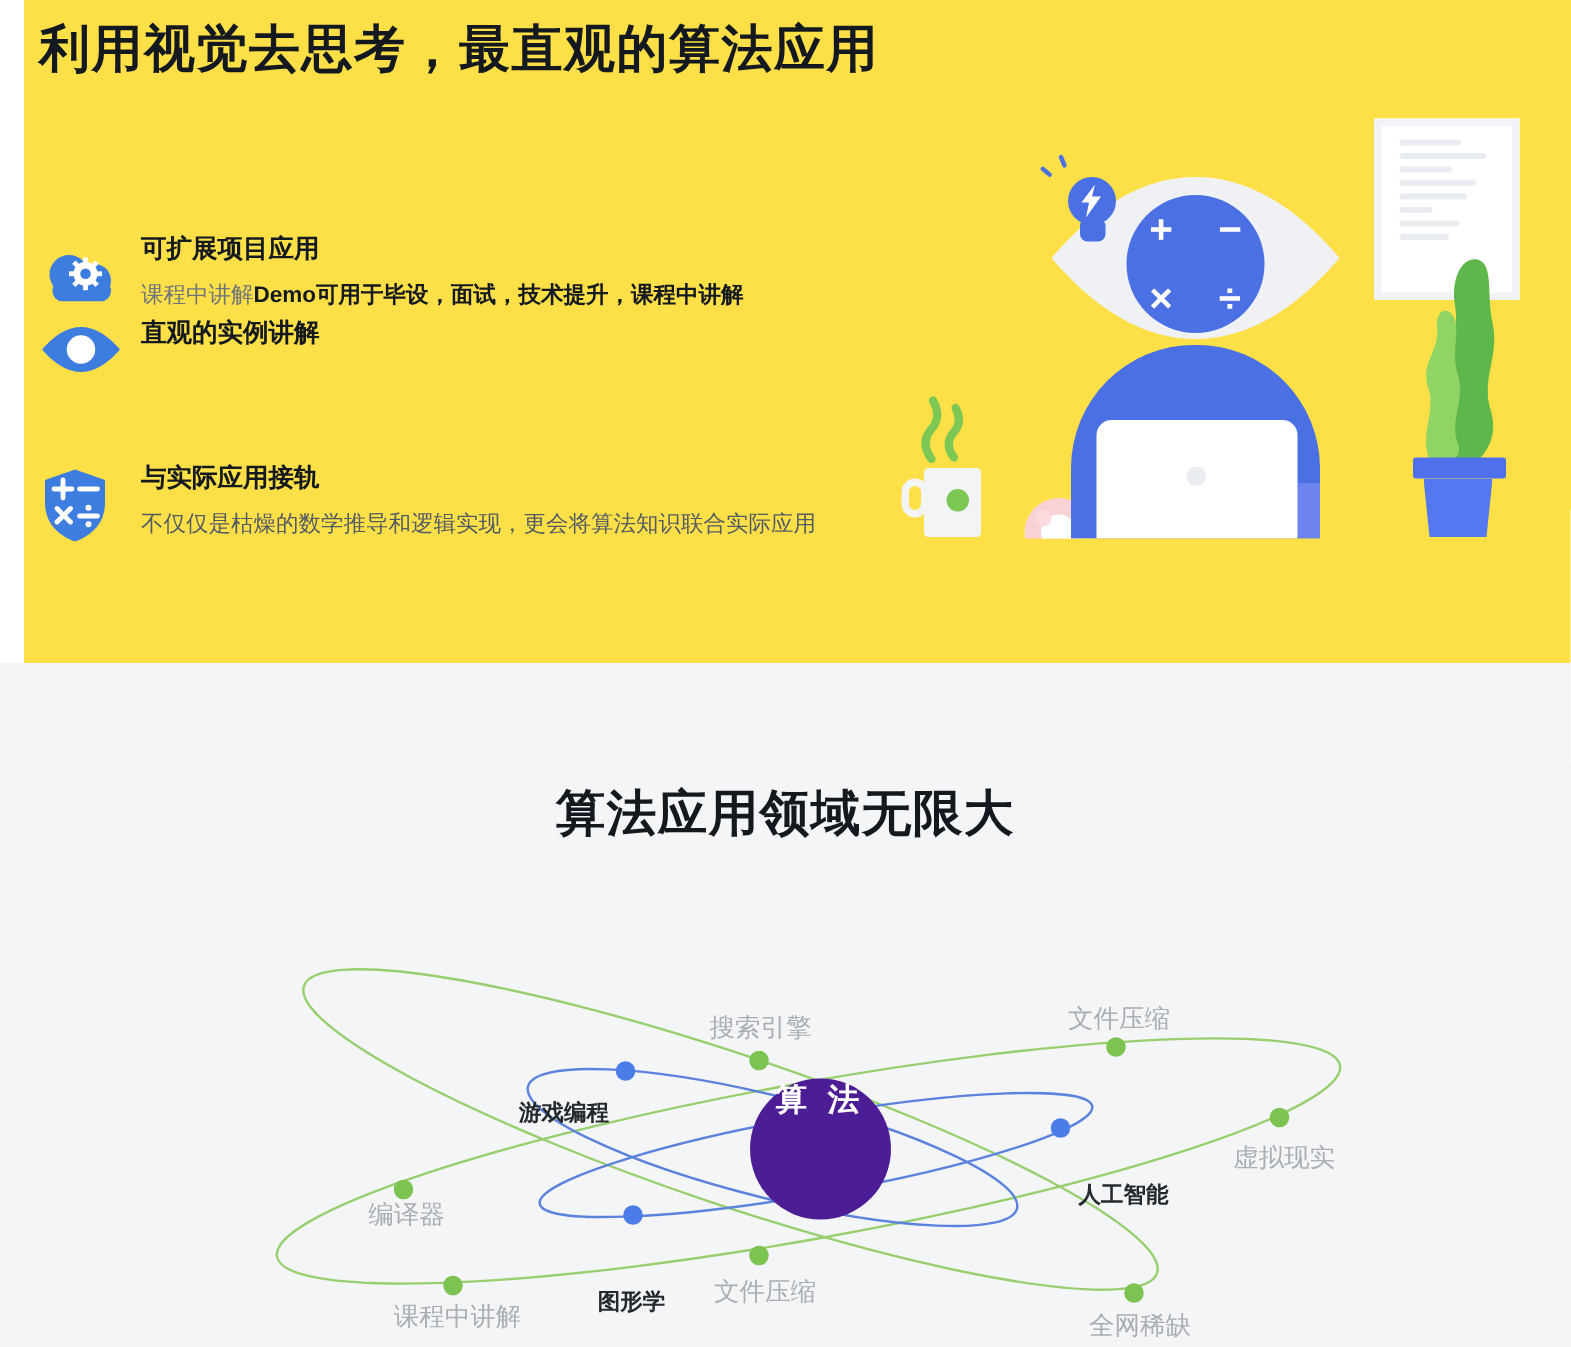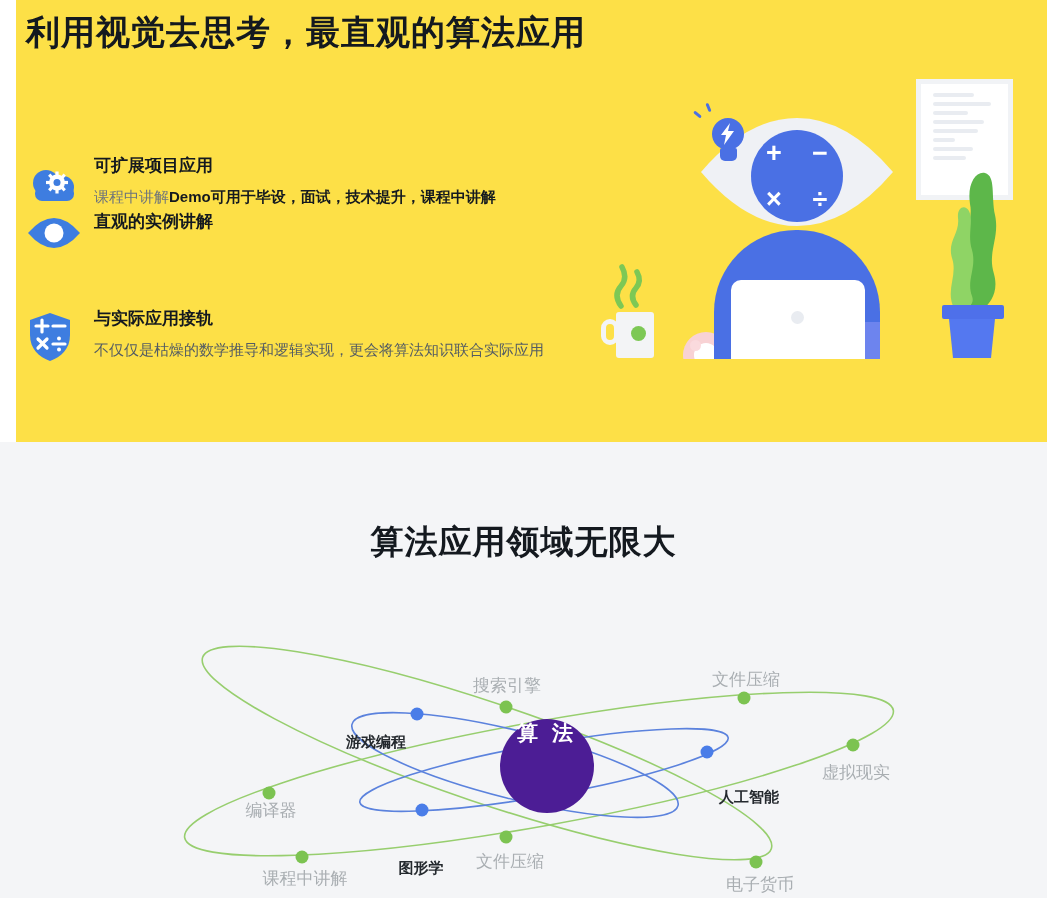--- a/index.html
+++ b/index.html
@@ -240,15 +240,15 @@
   <div class="dg-labels">
       <div class="dg-label" style="left: 507px; top: 243px;">搜索引擎</div>
       <div class="dg-label" style="left: 746px; top: 237px;">文件压缩</div>
       <div class="dg-label em" style="left: 376px; top: 260px;">游戏编程</div>
       <div class="dg-label em" style="left: 749px; top: 315px;">人工智能</div>
       <div class="dg-label" style="left: 271px; top: 332px; margin-top: 36px;">编译器</div>
       <div class="dg-label" style="left: 856px; top: 330px;">虚拟现实</div>
       <div class="dg-label em" style="left: 421px; top: 386px;">图形学</div>
       <div class="dg-label" style="left: 510px; top: 419px;">文件压缩</div>
       <div class="dg-label" style="left: 305px; top: 436px;">课程中讲解</div>
-      <div class="dg-label" style="left: 760px; top: 442px;">电子货币</div>
+      <div class="dg-label" style="left: 760px; top: 442px;">全网稀缺</div>
     </div>
 </section>
 
 </body></html>

